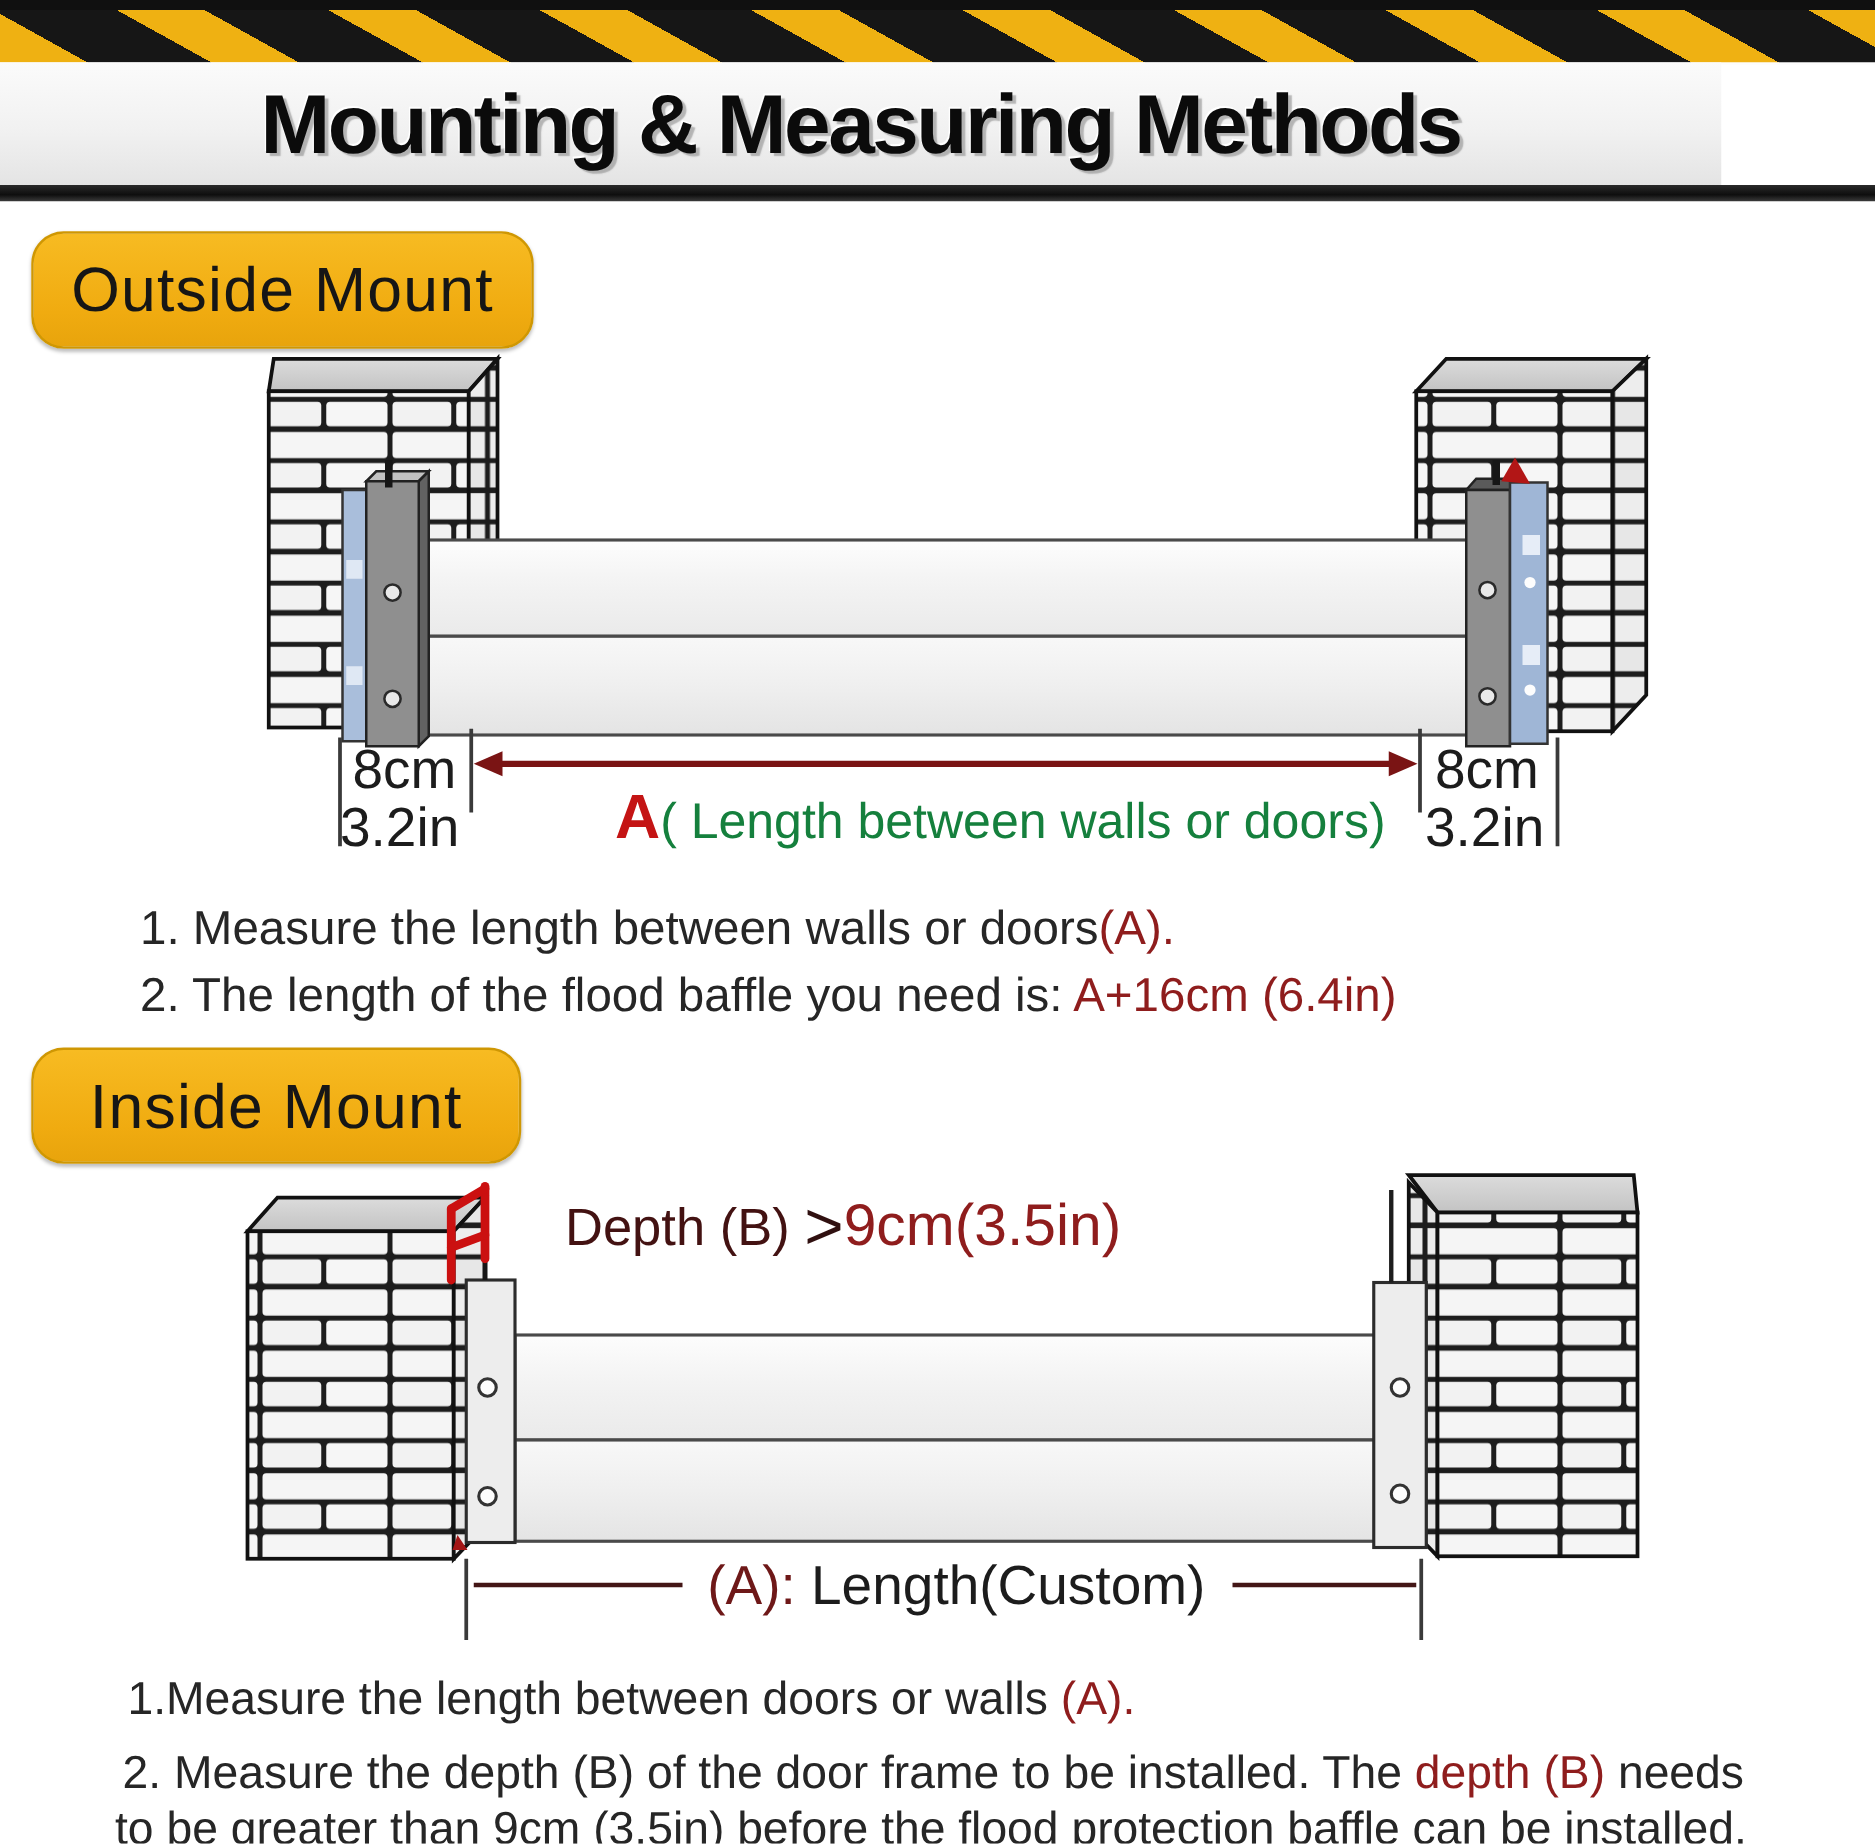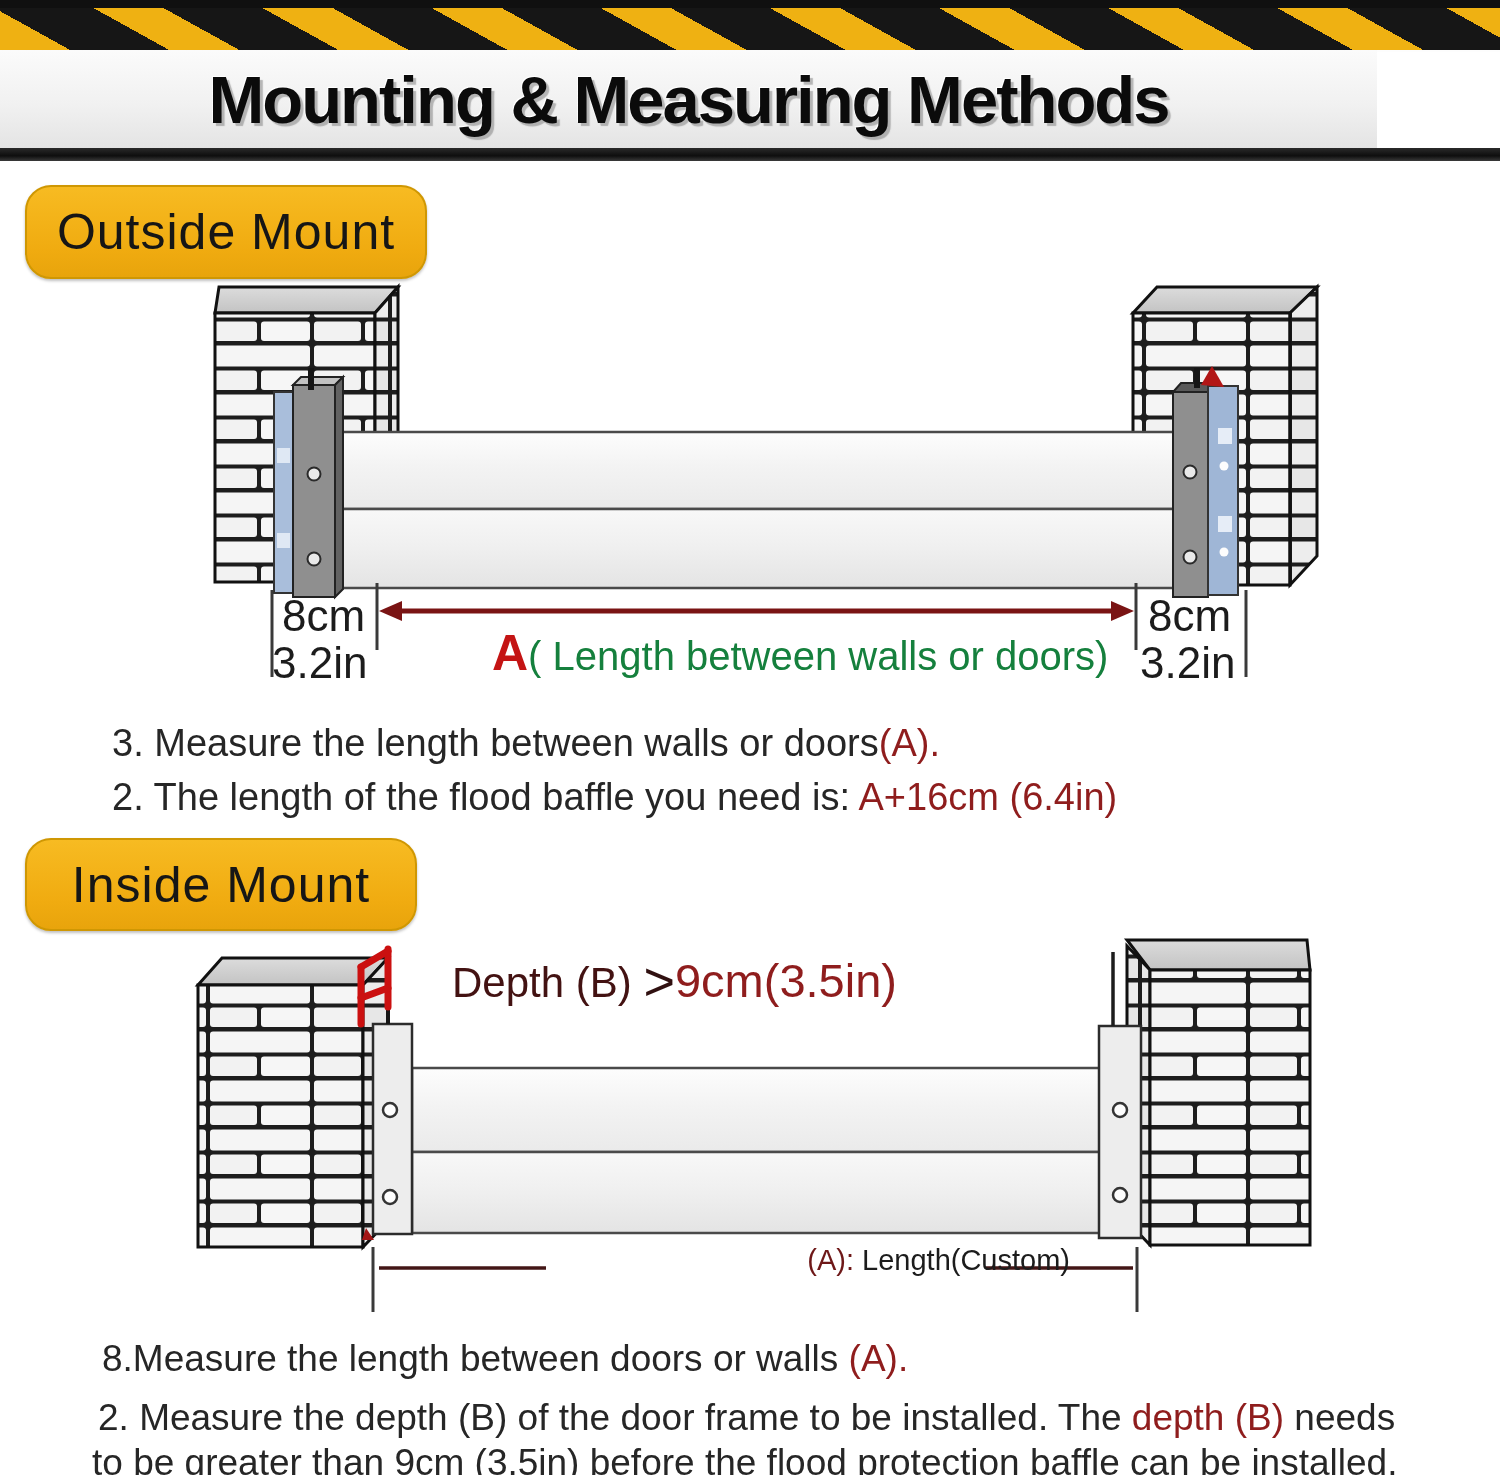--- a/index.html
+++ b/index.html
@@ -42,21 +42,21 @@
   .steps{position:absolute;color:#262626;}
   #outside-steps{left:112px;top:716px;font-size:38px;line-height:54px;}
   #inside-steps{left:92px;top:1336px;font-size:37px;line-height:45px;}
   #inside-steps .l1{padding-left:10px;margin-bottom:12px;}
   #inside-steps .l2{padding-left:6px;margin-top:14px;}
   .red{color:var(--step-red);}
   #depth-note{left:404px;top:950px;color:#431212;margin-left:48px;}
   #depth-note .d-label{font-size:42px;}
   #depth-note .d-gt{font-size:54px;color:#301010;vertical-align:-3px;}
   #depth-note .d-val{font-size:47px;color:var(--step-red);}
-  #length-label{left:460px;top:1244px;width:610px;text-align:right;font-size:29px;color:#1c1c1c;}
+  #length-label{left:460px;top:1244px;width:610px;text-align:center;font-size:44px;color:#1c1c1c;}
   #length-label .a-part{color:#6e1818;}
 </style>
 </head>
 <body>
 
 <div class="page">
 
   <div class="hazard-top"></div>
   <div class="stripes"></div>
   <div class="title-band">
@@ -213,29 +213,29 @@
     <div class="in">3.2in</div>
   </div>
   <div class="lbl" id="dim-right">
     <div class="cm">8cm</div>
     <div class="in">3.2in</div>
   </div>
   <div class="lbl" id="span-label">
     <span class="big-a">A</span><span class="rest">( Length between walls or doors)</span>
   </div>
   <div class="steps" id="outside-steps">
-    <div><span>3. Measure the length between walls or doors</span><span class="red">(A).</span></div>
+    <div><span>1. Measure the length between walls or doors</span><span class="red">(A).</span></div>
     <div><span>2. The length of the flood baffle you need is: </span><span class="red">A+16cm (6.4in)</span></div>
   </div>
 
   <div class="lbl" id="depth-note">
     <span class="d-label">Depth (B) </span><span class="d-gt">&gt;</span><span class="d-val">9cm(3.5in)</span>
   </div>
   <div class="lbl" id="length-label">
     <span class="a-part">(A):</span><span> Length(Custom)</span>
   </div>
   <div class="steps" id="inside-steps">
-    <div class="l1"><span>8.Measure the length between doors or walls </span><span class="red">(A).</span></div>
+    <div class="l1"><span>1.Measure the length between doors or walls </span><span class="red">(A).</span></div>
     <div class="l2"><span>2. Measure the depth (B) of the door frame to be installed. The </span><span class="red">depth (B)</span><span> needs</span></div>
     <div class="l3">to be greater than 9cm (3.5in) before the flood protection baffle can be installed.</div>
   </div>
 
 </div>
 
 </body></html>

